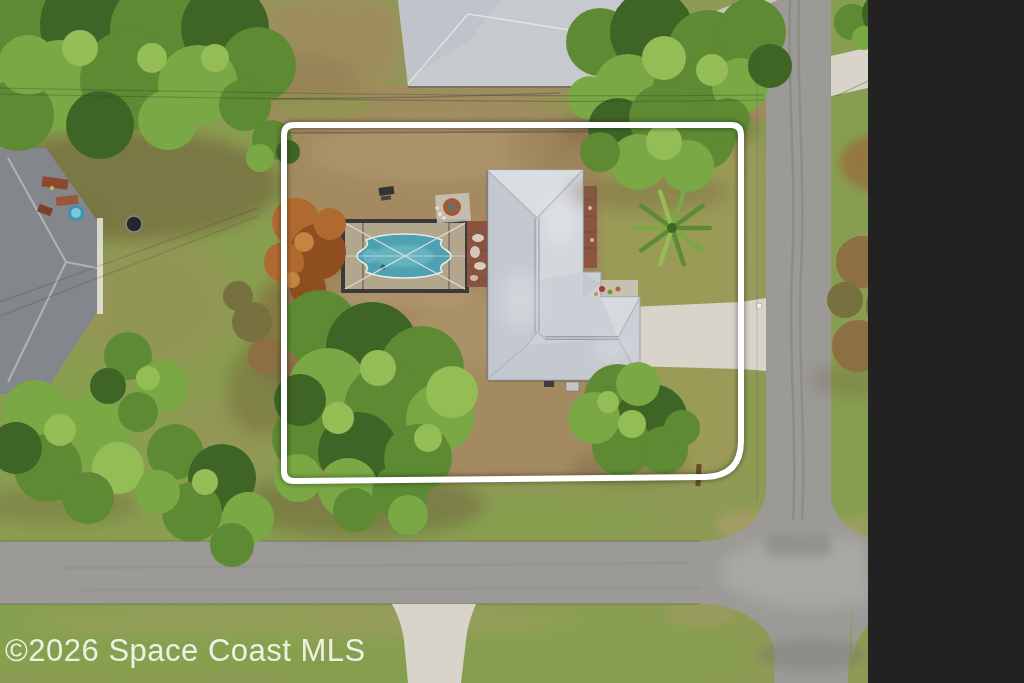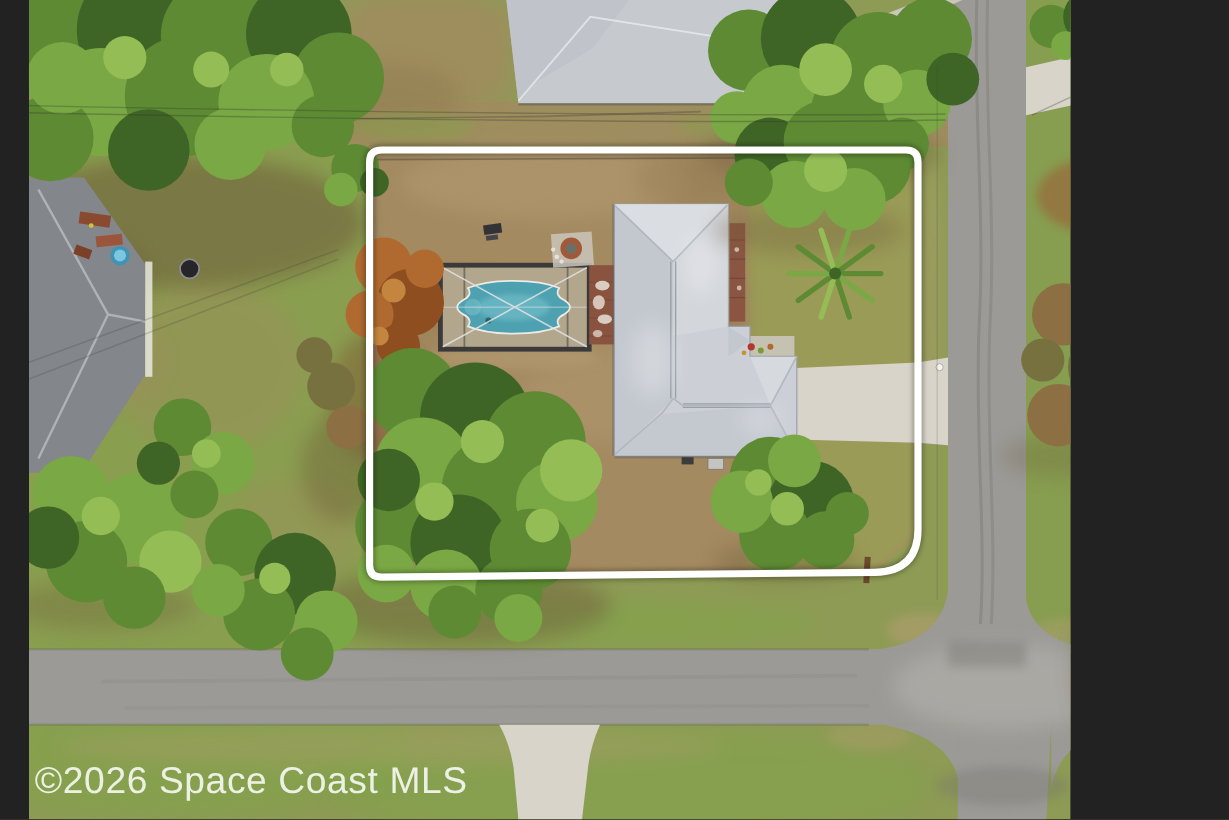--- a/index.html
+++ b/index.html
@@ -1,17 +1,17 @@
 <!DOCTYPE html>
 <html style="--c-grass_base: #8e9b55; --c-grass_left: #87a04c; --c-grass_bright: #7aa845; --c-grass_right: #82a04c; --c-grass_front: #99a055; --c-lot_dirt: #a38a60; --c-dirt_dark: #8a7048; --c-dirt_shadow: #6e5a3a; --c-dirt_red: #9e5a35; --c-sand_light: #b89e74; --c-road: #9b9a96; --c-road_light: #b6b4af; --c-road_dark: #76756e; --c-concrete: #d8d4ca; --c-concrete_dim: #cac6bb; --c-roof_main: #ccd0d6; --c-roof_light: #dfe2e6; --c-roof_shade: #b9bfc7; --c-neighbor_roof: #c6c9cd; --c-left_roof: #83868b; --c-left_roof_line: #babdc2; --c-white_wall: #d3d4cf; --c-teal_structure: #2e7f8e; --c-pool_water: #4da1b0; --c-pool_water_light: #7cc4cf; --c-pool_deck: #b2a68c; --c-enclosure_frame: #3a3a3a; --c-screen_line: #e4e4e4; --c-paver_brick: #8a5340; --c-tree_dark: #3f6526; --c-tree_mid: #5d8a33; --c-tree_light: #7aa844; --c-tree_bright: #94bd55; --c-tree_brown: #8c6f42; --c-tree_olive: #77713f; --c-tree_orange: #b06a30; --c-tree_orange_dark: #8f4e20; --c-tree_orange_light: #c4853f; --c-boundary: #ffffff; --c-wire: #33332f; --c-watermark: rgba(255,255,255,0.85);"><head>
 <meta charset="utf-8">
 <title>Aerial Photo</title>
 <style>
   html,body{margin:0;padding:0;background:#222;}
-  .stage{position:relative;width:868px;height:683px;overflow:hidden;font-family:"Liberation Sans",sans-serif;margin-left:24px;}
+  .stage{position:relative;width:868px;height:683px;overflow:hidden;font-family:"Liberation Sans",sans-serif;}
   .stage svg{position:absolute;left:0;top:0;display:block;}
   .watermark{
     position:absolute;left:5px;top:633px;
     font-size:31px;font-weight:400;letter-spacing:.5px;
     color:var(--c-watermark);white-space:nowrap;user-select:none;
   }
   
   .g1{fill:var(--c-grass_base)} .g2{fill:var(--c-grass_left)} .g3{fill:var(--c-grass_bright)}
   .g4{fill:var(--c-grass_right)} .g5{fill:var(--c-grass_front)}
   .d1{fill:var(--c-lot_dirt)} .d2{fill:var(--c-dirt_dark)} .d3{fill:var(--c-dirt_shadow)}

